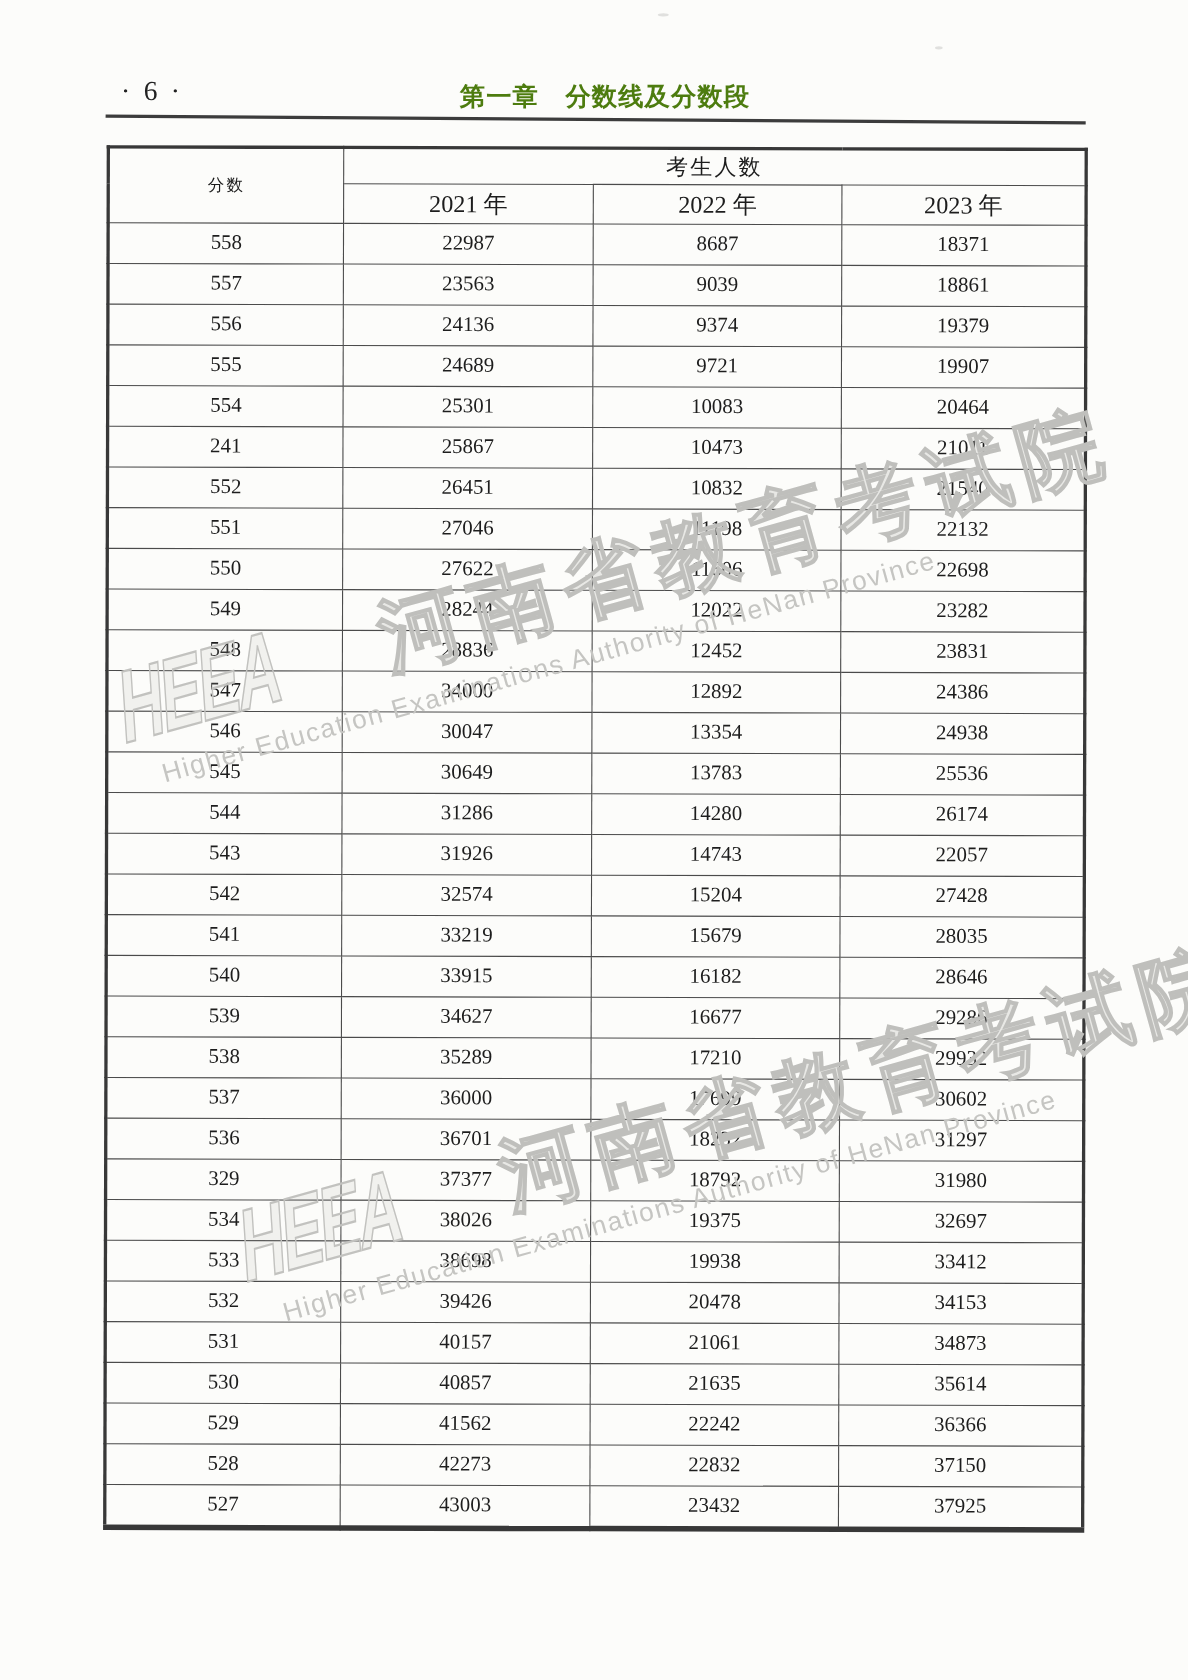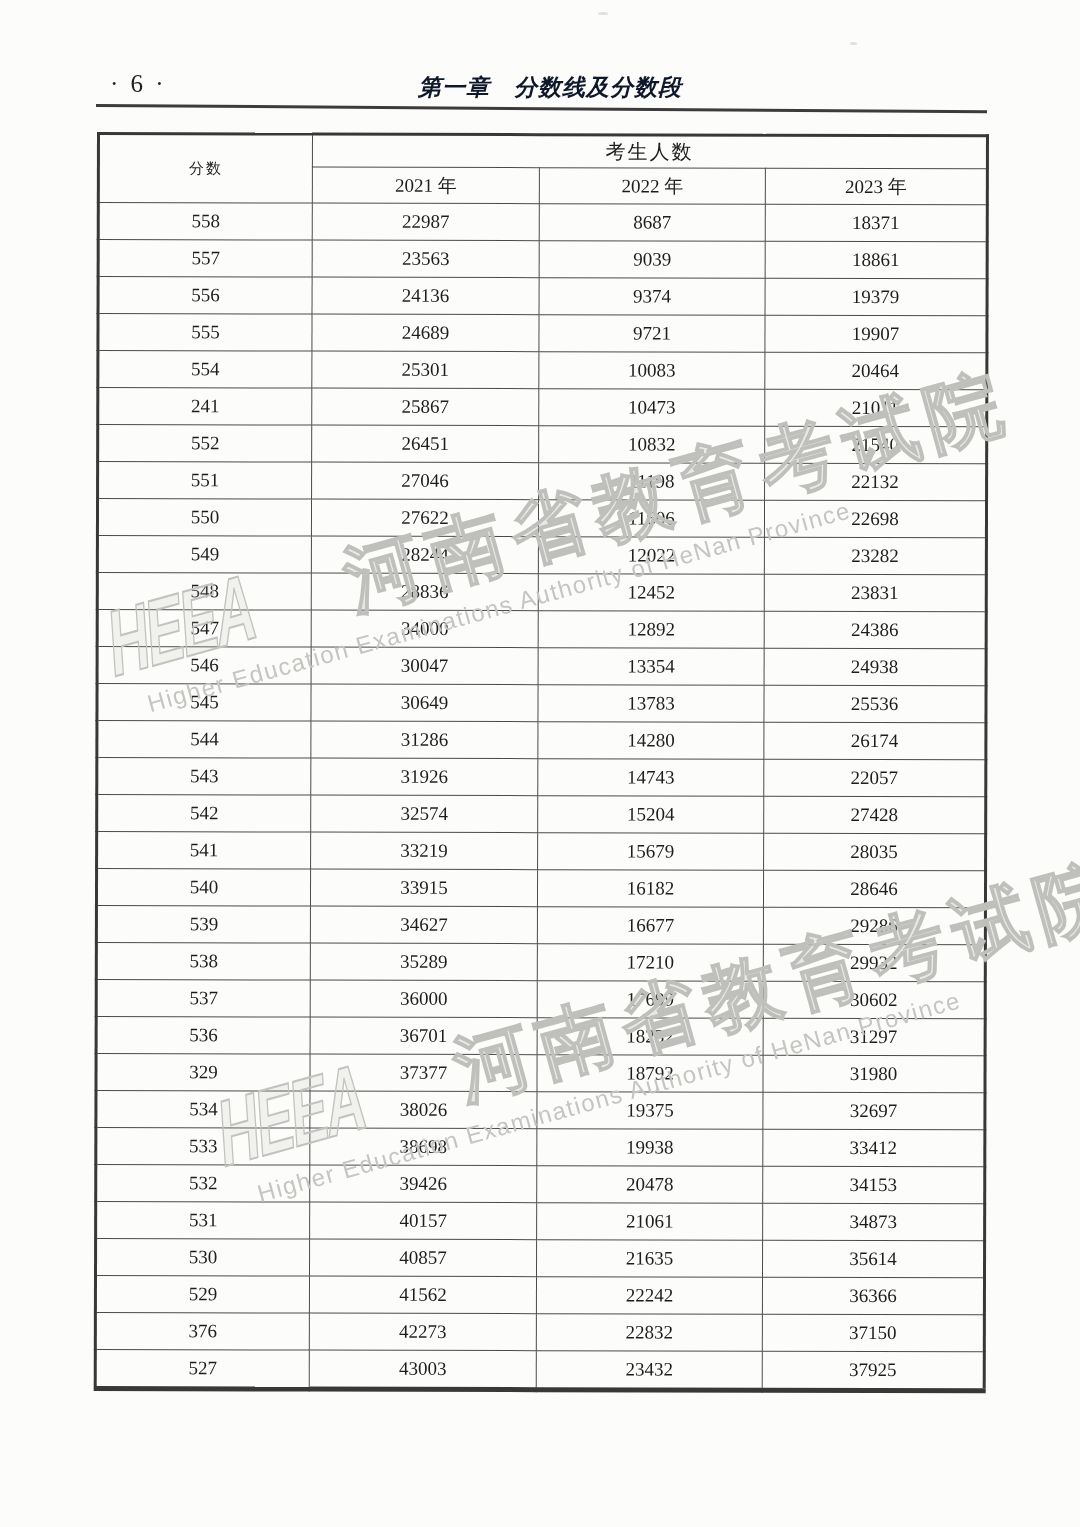--- a/index.html
+++ b/index.html
@@ -11,21 +11,21 @@
   }
   
   .pagenum{
     position:absolute;left:110px;top:70px;
     font-size:25px;letter-spacing:3px;color:#222;
   }
   .title{
     position:absolute;left:0;right:0;top:72px;
     padding-left:20px;text-align:center;
     font-family:"Liberation Sans","DejaVu Sans",sans-serif;
-    font-weight:700;font-size:23px;letter-spacing:1px;color:#0f172a;font-style:italic;
+    font-weight:700;font-size:23px;letter-spacing:1px;color:#4d7c0f;
   }
   .rule{
     position:absolute;left:96px;top:104px;width:891px;height:3px;
     background:#3c3c3c;transform:rotate(0.4deg);transform-origin:left center;
   }
   
   .speck{position:absolute;background:#c9c9c6;border-radius:50%;opacity:.55;}
   .speck.s1{left:598px;top:12px;width:10px;height:3px;}
   .speck.s2{left:850px;top:42px;width:7px;height:3px;}
   
@@ -39,21 +39,21 @@
   }
   th,td{
     border:1.6px solid #4b4b4b;
     text-align:center;vertical-align:middle;
     font-weight:normal;padding:0;
     color:#1d1d1d;
   }
   table{border:3px solid #383838;border-bottom-width:5px;}
   th.group{height:31px;font-size:20px;letter-spacing:2px;}
   th.scorehead{font-size:15px;letter-spacing:2px;}
-  th.year{height:35px;font-size:19px;}
+  th.year{height:35px;font-size:22px;}
   td{height:36px;font-size:19px;}
   
   .wm{position:absolute;width:780px;z-index:3;pointer-events:none;}
   .wm1{left:96px;top:498px;}
   .wm2{left:206px;top:988px;}
   .wm-inner{transform:rotate(-15.5deg);transform-origin:center;}
   .wm-row1{display:flex;align-items:flex-end;gap:10px;}
   .wm-logo{
     font-family:"Liberation Sans","DejaVu Sans",sans-serif;
     font-weight:700;font-style:italic;font-size:92px;line-height:.95;
@@ -298,21 +298,21 @@
           <td>21635</td>
           <td>35614</td>
         </tr>
         <tr>
           <td>529</td>
           <td>41562</td>
           <td>22242</td>
           <td>36366</td>
         </tr>
         <tr>
-          <td>376</td>
+          <td>528</td>
           <td>42273</td>
           <td>22832</td>
           <td>37150</td>
         </tr>
         <tr>
           <td>527</td>
           <td>43003</td>
           <td>23432</td>
           <td>37925</td>
         </tr>

